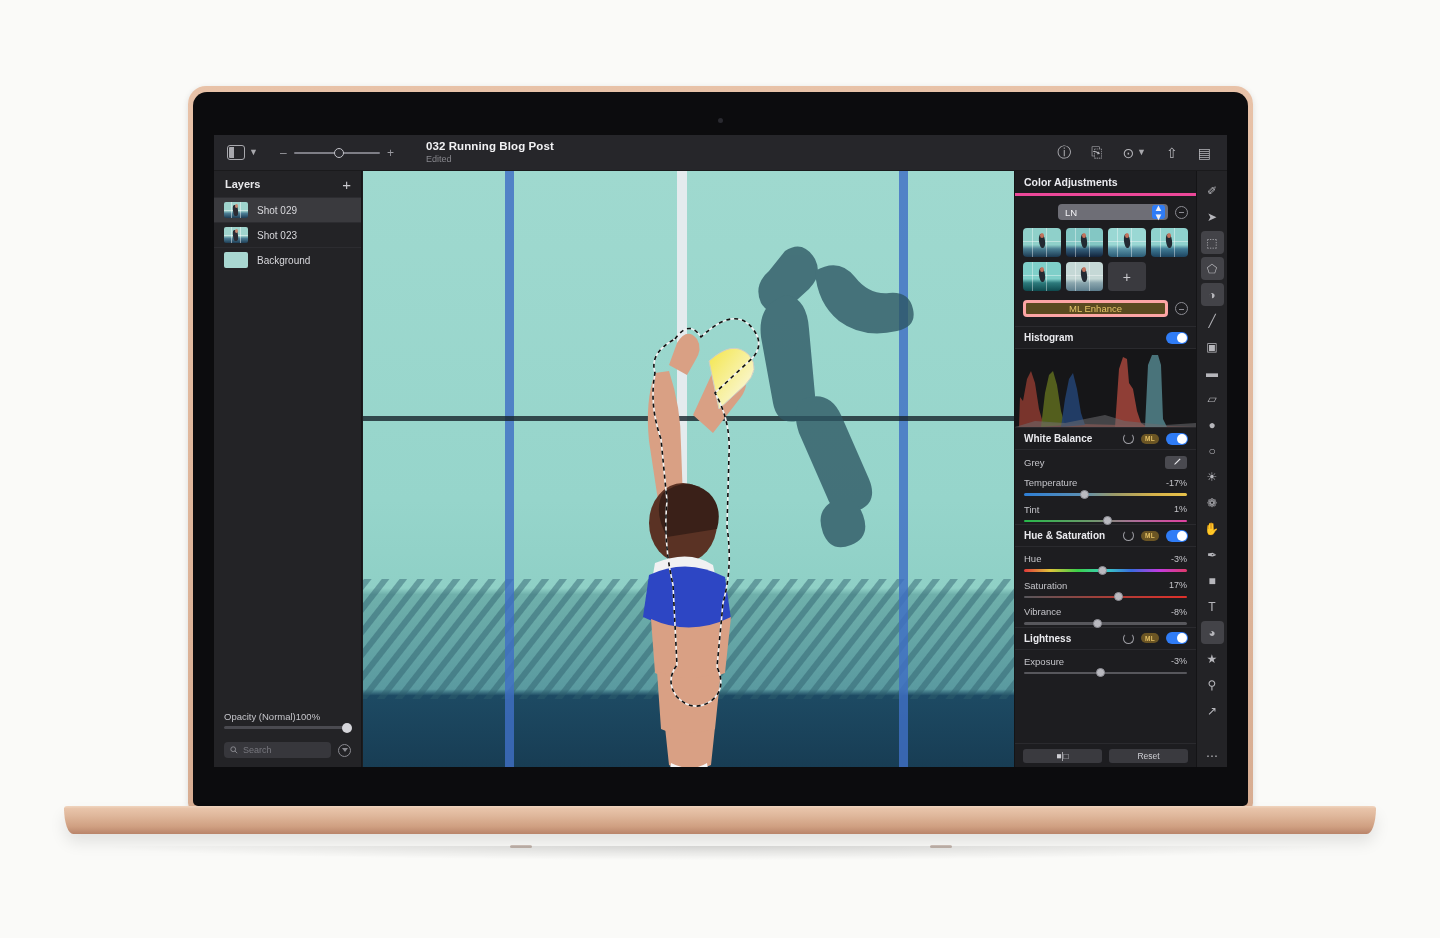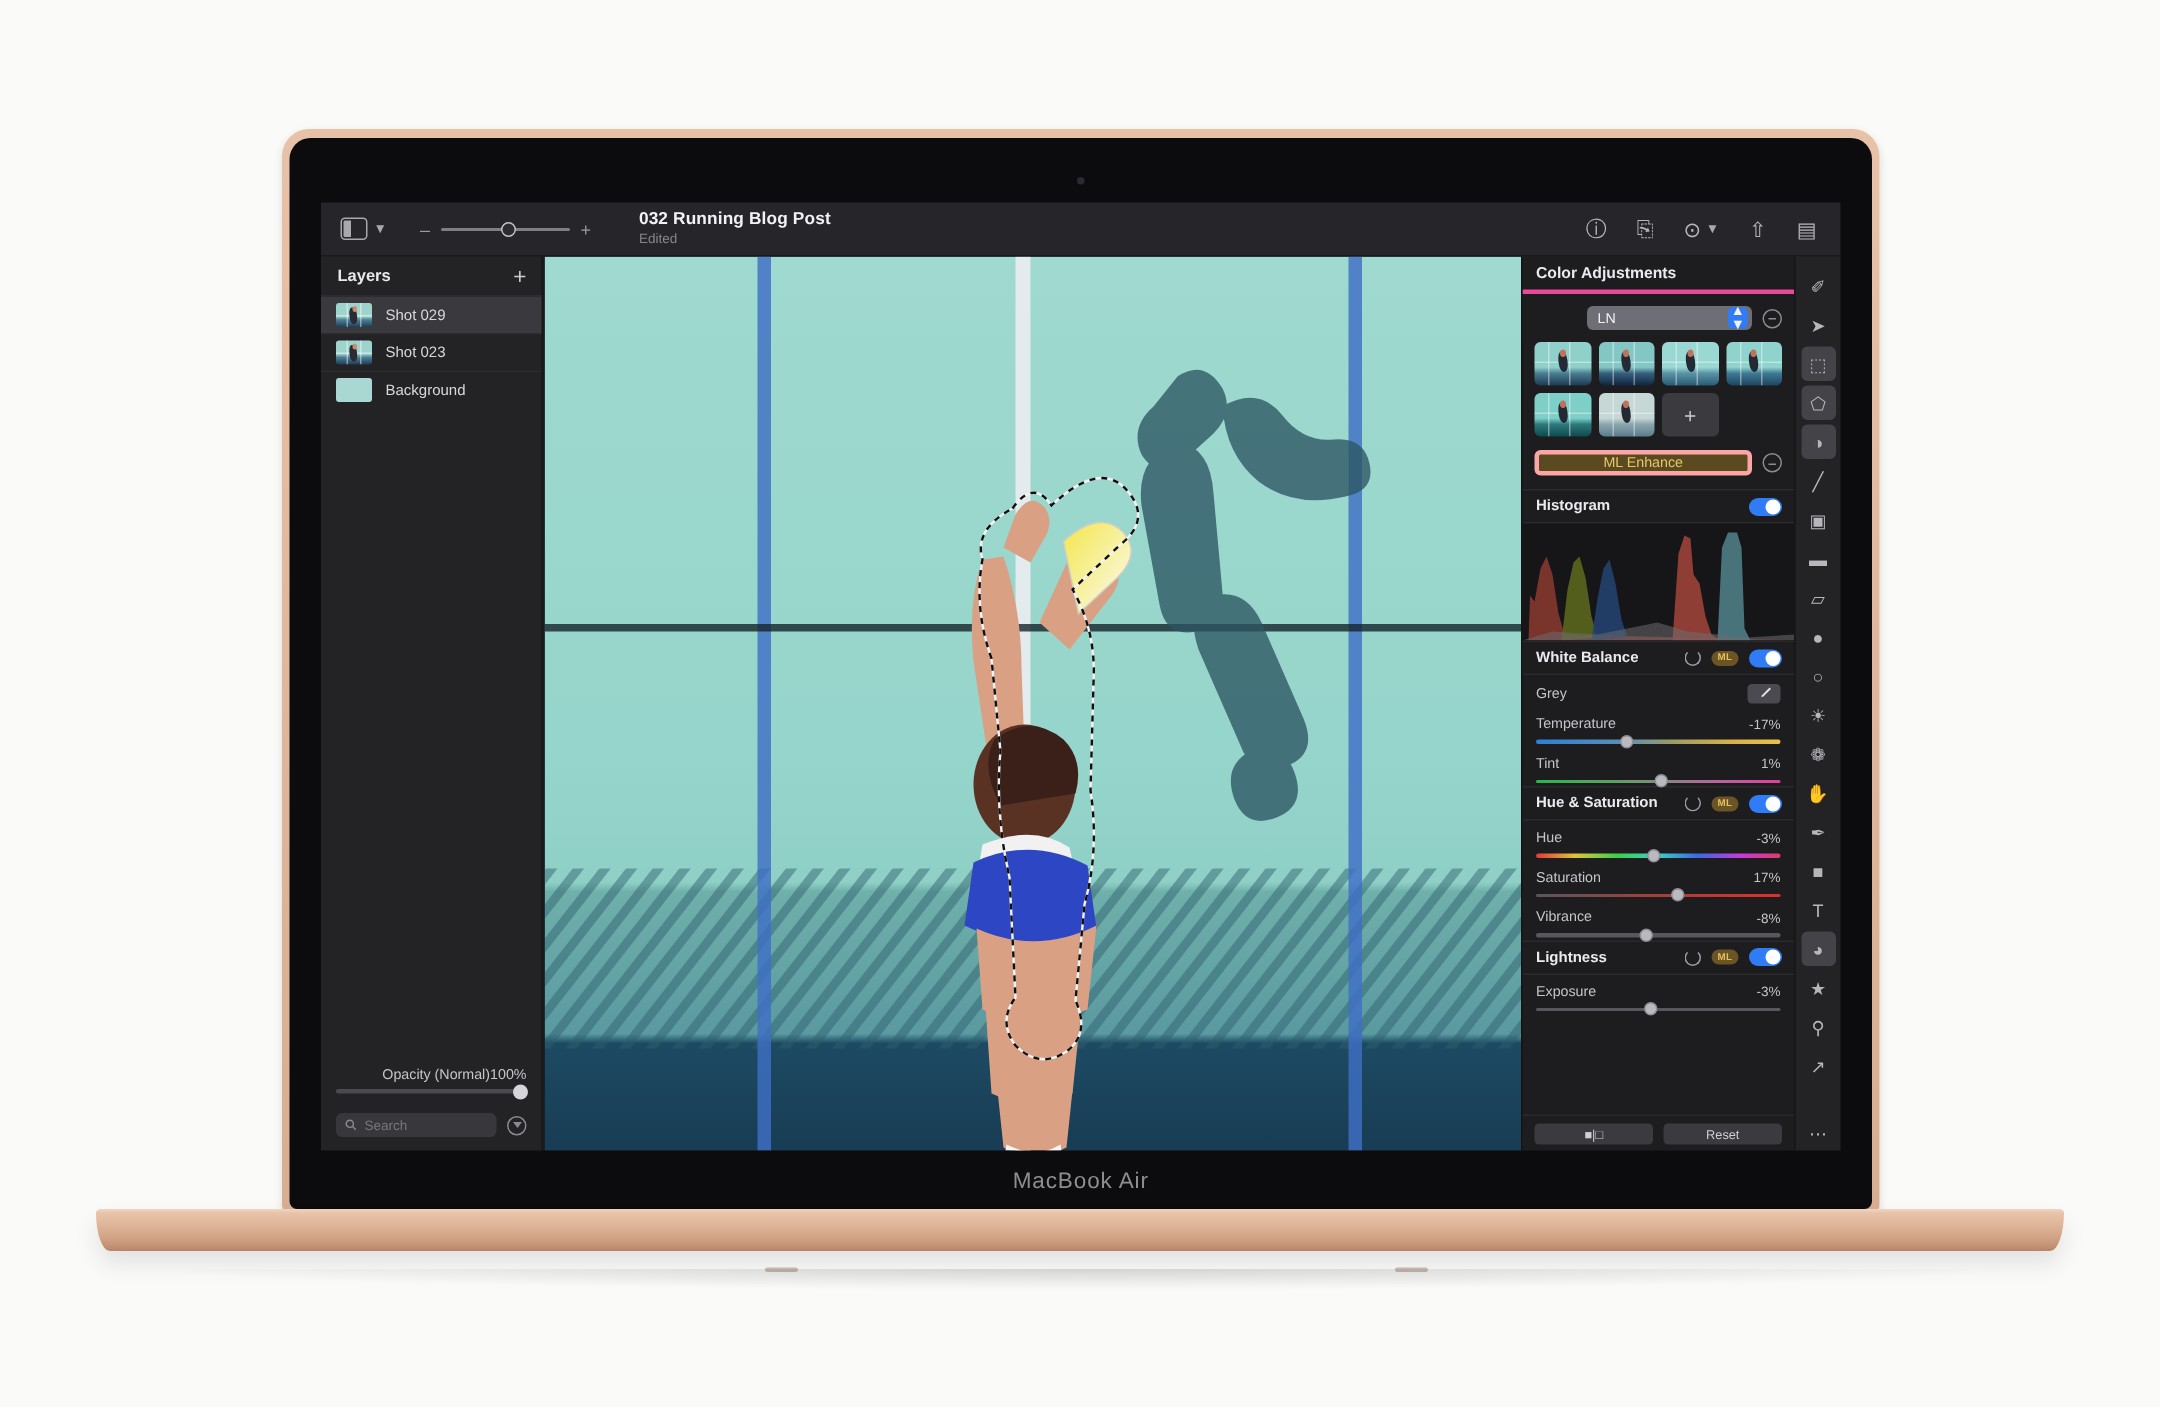--- a/index.html
+++ b/index.html
@@ -113,21 +113,21 @@
   .layer-row.sel { background:#3a3a3e; }
   .thumb { width:24px; height:16px; border-radius:2px; position:relative; overflow:hidden;
            background:linear-gradient(180deg,#9fd4cd 0%,#9fd4cd 56%,#4d7f96 70%,#1e3d55 100%); }
   .thumb.plain { background:#a9d8d2; }
   .thumb .gl { position:absolute; background:rgba(255,255,255,.45); }
   .thumb .figure { position:absolute; left:9px; top:3px; width:5px; height:11px;
                    background:#2b2b33; border-radius:40%; transform:rotate(-6deg); }
   .thumb .figtop { position:absolute; left:11px; top:2px; width:3px; height:4px; background:#c98a73; border-radius:50%; }
   .layer-name { color:#d8d8dc; font-size:10px; }
   .lp-foot { margin-top:auto; padding:0 10px 9px; }
-  .op-row { display:flex; justify-content:flex-end; align-items:center; color:#c5c5ca; font-size:9.5px; padding:6px 0 4px; }
+  .op-row { display:flex; justify-content:flex-start; align-items:center; color:#c5c5ca; font-size:9.5px; padding:6px 0 4px; }
   .op-track { height:3px; background:#4a4a50; border-radius:2px; position:relative; margin-bottom:13px; }
   .op-knob { position:absolute; right:-1px; top:50%; margin-top:-5px; width:10px; height:10px; border-radius:50%; background:#d5d5da; }
   .search-row { display:flex; align-items:center; gap:7px; }
   .search-box { flex:1; height:16px; background:#37373c; border-radius:4px;
                 display:flex; align-items:center; gap:5px; padding:0 6px; }
   .search-ph { color:#77777e; font-size:9px; }
   .filt { width:13px; height:13px; border:1px solid #8a8a90; border-radius:50%; position:relative; }
   .filt::before { content:""; position:absolute; left:2.5px; top:3.5px; border-left:3.5px solid transparent;
                   border-right:3.5px solid transparent; border-top:4px solid #8a8a90; }
 
@@ -197,21 +197,20 @@
   .rail-spacer { flex:1; }
 </style>
 </head>
 <body>
 
 <div id="laptop">
 
   <div class="lid">
     <div class="lid-inner">
       <div class="camera"></div>
-      <div class="brand">MacBook Air</div>
     </div>
   </div>
 
   <div class="screen">
 
     <div class="toolbar">
       <div class="tb-left">
         <div style="display:flex;align-items:center;gap:4px;">
           <span class="tb-chip"></span>
           <span class="chev">▼</span>

